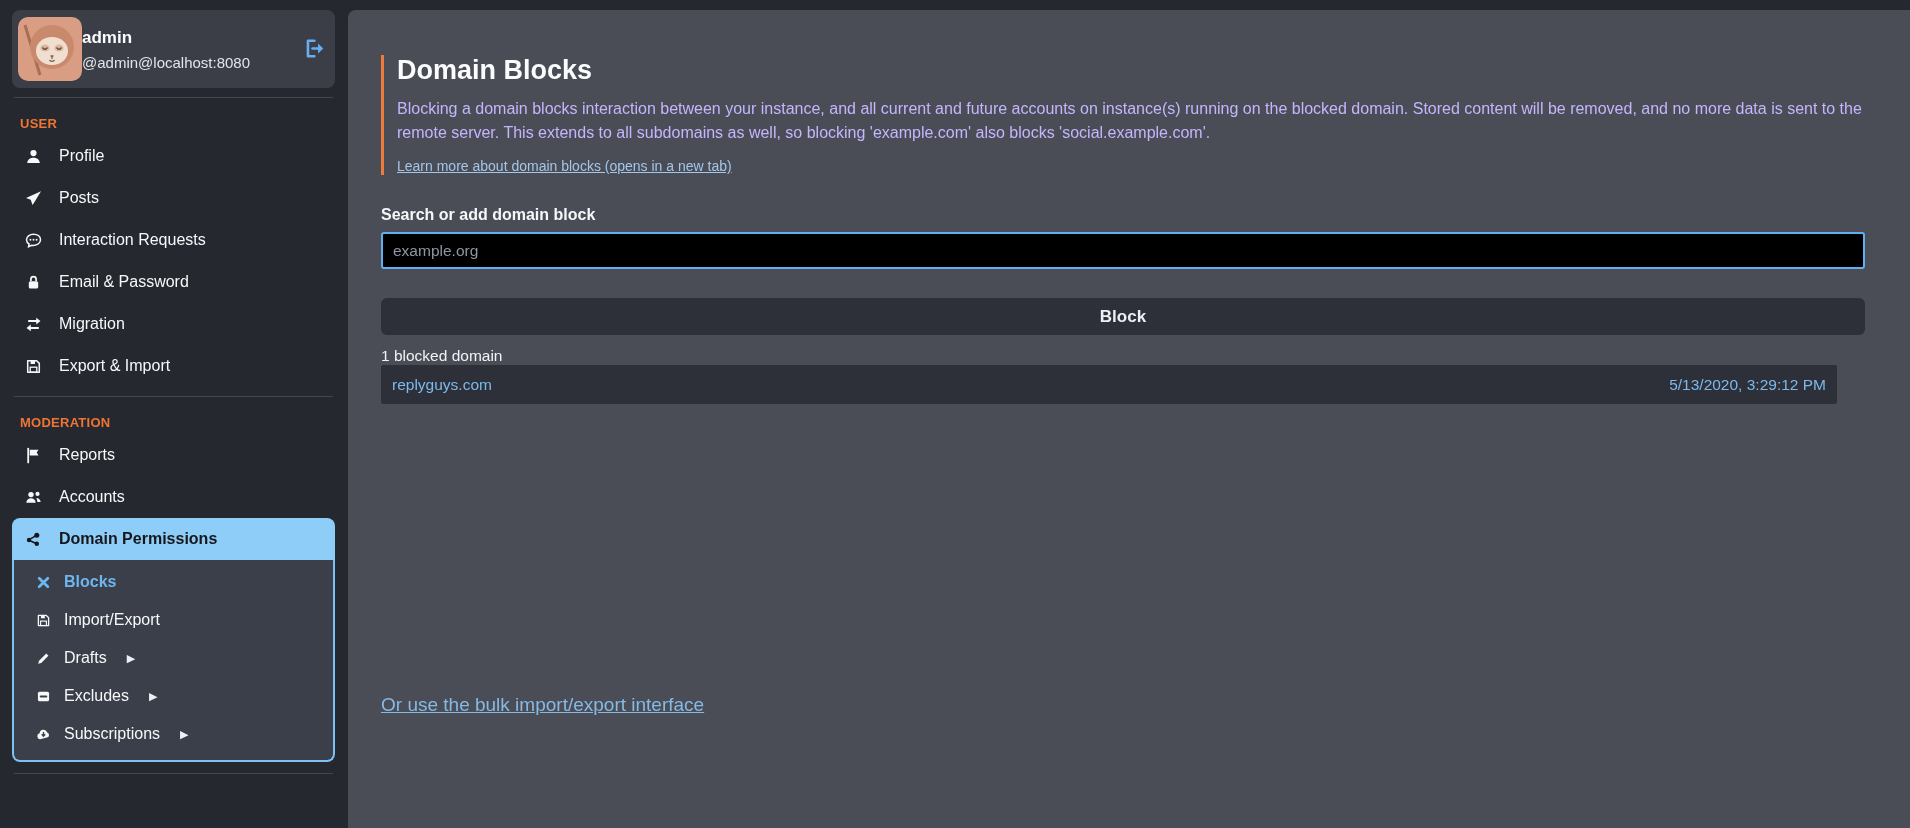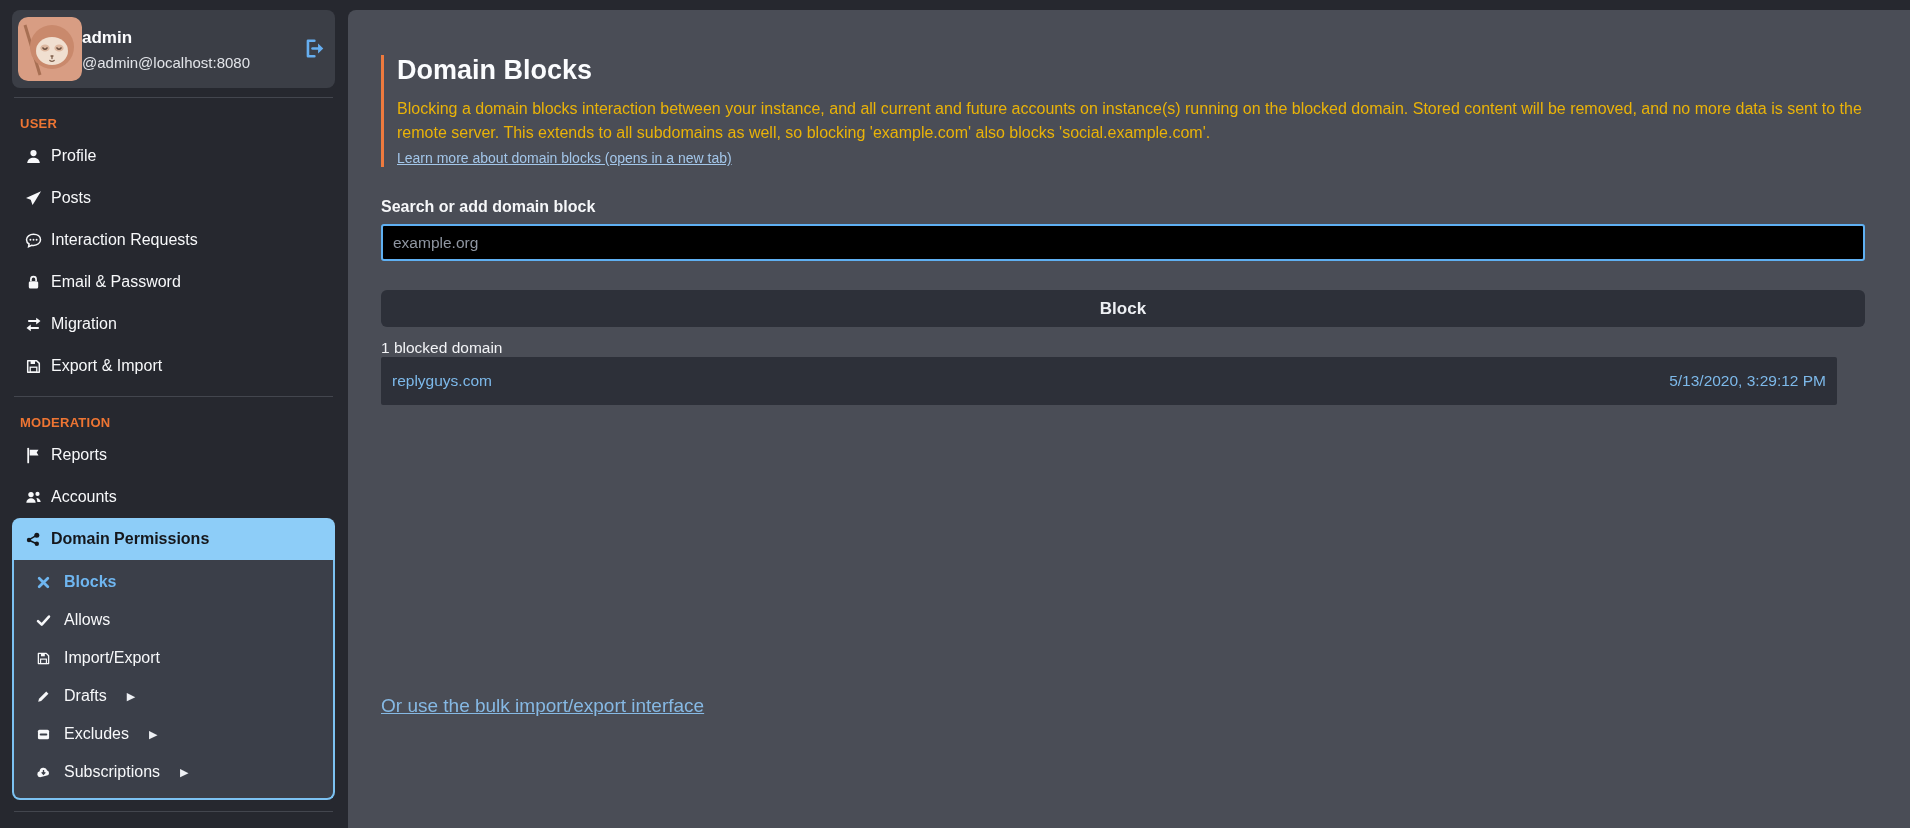--- a/index.html
+++ b/index.html
@@ -21,21 +21,21 @@
   .avatar{width:64px;height:64px;border-radius:8px;overflow:hidden;flex:none;}
   .user-meta{flex:1;min-width:0;}
   .user-name{font-size:17px;font-weight:700;color:#fcfdff;margin-bottom:6px;}
   .user-addr{font-size:15px;color:#e2e4e9;white-space:nowrap;}
   .logout-btn{background:none;border:none;padding:0;color:#66aef0;flex:none;cursor:pointer;height:22px;}
   .divider{border-top:1px solid #43464e;margin:9px 2px;}
   .section-heading{
     padding:9px 8px 4px;font-size:13px;font-weight:700;color:#ee7533;letter-spacing:.02em;
   }
   .nav-item{
-    display:flex;align-items:center;gap:9px;
+    display:flex;align-items:center;gap:17px;
     padding:12px 8px 12px 13px;font-size:16px;color:#f7f8fa;text-decoration:none;
   }
   .nav-item .icon{width:17px;height:17px;flex:none;display:inline-flex;}
   .nav-item.active{
     background:#8dcdf8;color:#15171c;font-weight:700;border-radius:8px 8px 0 0;
   }
   .submenu{
     background:#3b3f49;border:2px solid #7cc2f2;border-top:none;
     border-radius:0 0 8px 8px;padding:3px 0 7px 14px;box-sizing:border-box;
   }
@@ -47,39 +47,39 @@
   .sub-item.active{color:#6fb6f0;font-weight:700;}
   .caret{font-size:11px;color:#eef0f4;margin-left:7px;}
   
   .main-panel{
     flex:1;margin:10px 0 0 13px;height:818px;box-sizing:border-box;
     background:#4a4d56;border-radius:8px 0 0 0;
     padding:45px 45px 20px 33px;overflow:hidden;
   }
   .header-block{border-left:3px solid #ee7a3e;padding-left:13px;}
   .page-title{font-size:27px;font-weight:700;color:#fbfcfe;margin:0 0 11px;}
-  .page-desc{font-size:16px;line-height:1.5;color:#eab308;margin:0 0 4px;}
+  .page-desc{font-size:16px;line-height:1.5;color:#c4b5fd;margin:0 0 12px;}
   .learn-link{font-size:14px;color:#a3c6e9;}
   .form-label{margin-top:31px;font-weight:700;font-size:16px;color:#f6f7f9;}
   .domain-input{
     margin-top:8px;width:100%;box-sizing:border-box;height:37px;
     background:#000000;border:2px solid #5fb0f2;border-radius:3px;
     color:#eceef2;padding:0 10px;font-size:15.5px;
     font-family:"Liberation Sans","DejaVu Sans",sans-serif;
   }
   .domain-input::placeholder{color:#8f96a2;opacity:1;}
   .block-btn{
     margin-top:29px;width:100%;height:37px;background:#2d3039;border:none;border-radius:6px;
     color:#edeff3;font-weight:700;font-size:17px;cursor:pointer;
     font-family:"Liberation Sans","DejaVu Sans",sans-serif;
   }
   .count-text{margin:12px 0 0;font-size:15.5px;color:#f2f3f6;}
   .domain-row{
     display:flex;justify-content:space-between;align-items:center;
-    background:#2d3039;height:48px;padding:0 11px;margin-right:28px;border-radius:2px;
+    background:#2d3039;height:39px;padding:0 11px;margin-right:28px;border-radius:2px;
     font-size:15.5px;
   }
   .domain-row a{color:#7db9ea;text-decoration:none;}
   .domain-row .row-date{color:#7db9ea;}
   .bulk-link{display:inline-block;margin-top:290px;color:#86b9e4;font-size:19px;}
 </style>
 </head>
 <body>
 
 <aside class="sidebar">
@@ -216,28 +216,20 @@
       <span class="icon">
         <svg viewBox="0 0 17 17" width="15" height="15">
             <path d="M3.6 3.6 13.4 13.4M13.4 3.6 3.6 13.4" stroke="currentColor" stroke-width="3.1" stroke-linecap="round"></path>
           </svg>
       </span>
       <span>Blocks</span>
     </a>
     <a class="sub-item">
       <span class="icon">
         <svg viewBox="0 0 17 17" width="15" height="15">
-            <path d="M2.3 9.2l4.2 4L14.7 4" fill="none" stroke="currentColor" stroke-width="2.9" stroke-linecap="round" stroke-linejoin="round"></path>
-          </svg>
-      </span>
-      <span>Allows</span>
-    </a>
-    <a class="sub-item">
-      <span class="icon">
-        <svg viewBox="0 0 17 17" width="15" height="15">
             <path d="M2.7 2.7h8.9l2.7 2.7v8.9H2.7z" fill="none" stroke="currentColor" stroke-width="1.5" stroke-linejoin="round"></path>
             <rect x="5.2" y="9.2" width="6.6" height="5" fill="none" stroke="currentColor" stroke-width="1.3"></rect>
             <rect x="5.6" y="3" width="4.4" height="3" fill="currentColor"></rect>
           </svg>
       </span>
       <span>Import/Export</span>
     </a>
     <a class="sub-item">
       <span class="icon">
         <svg viewBox="0 0 17 17" width="15" height="15">

